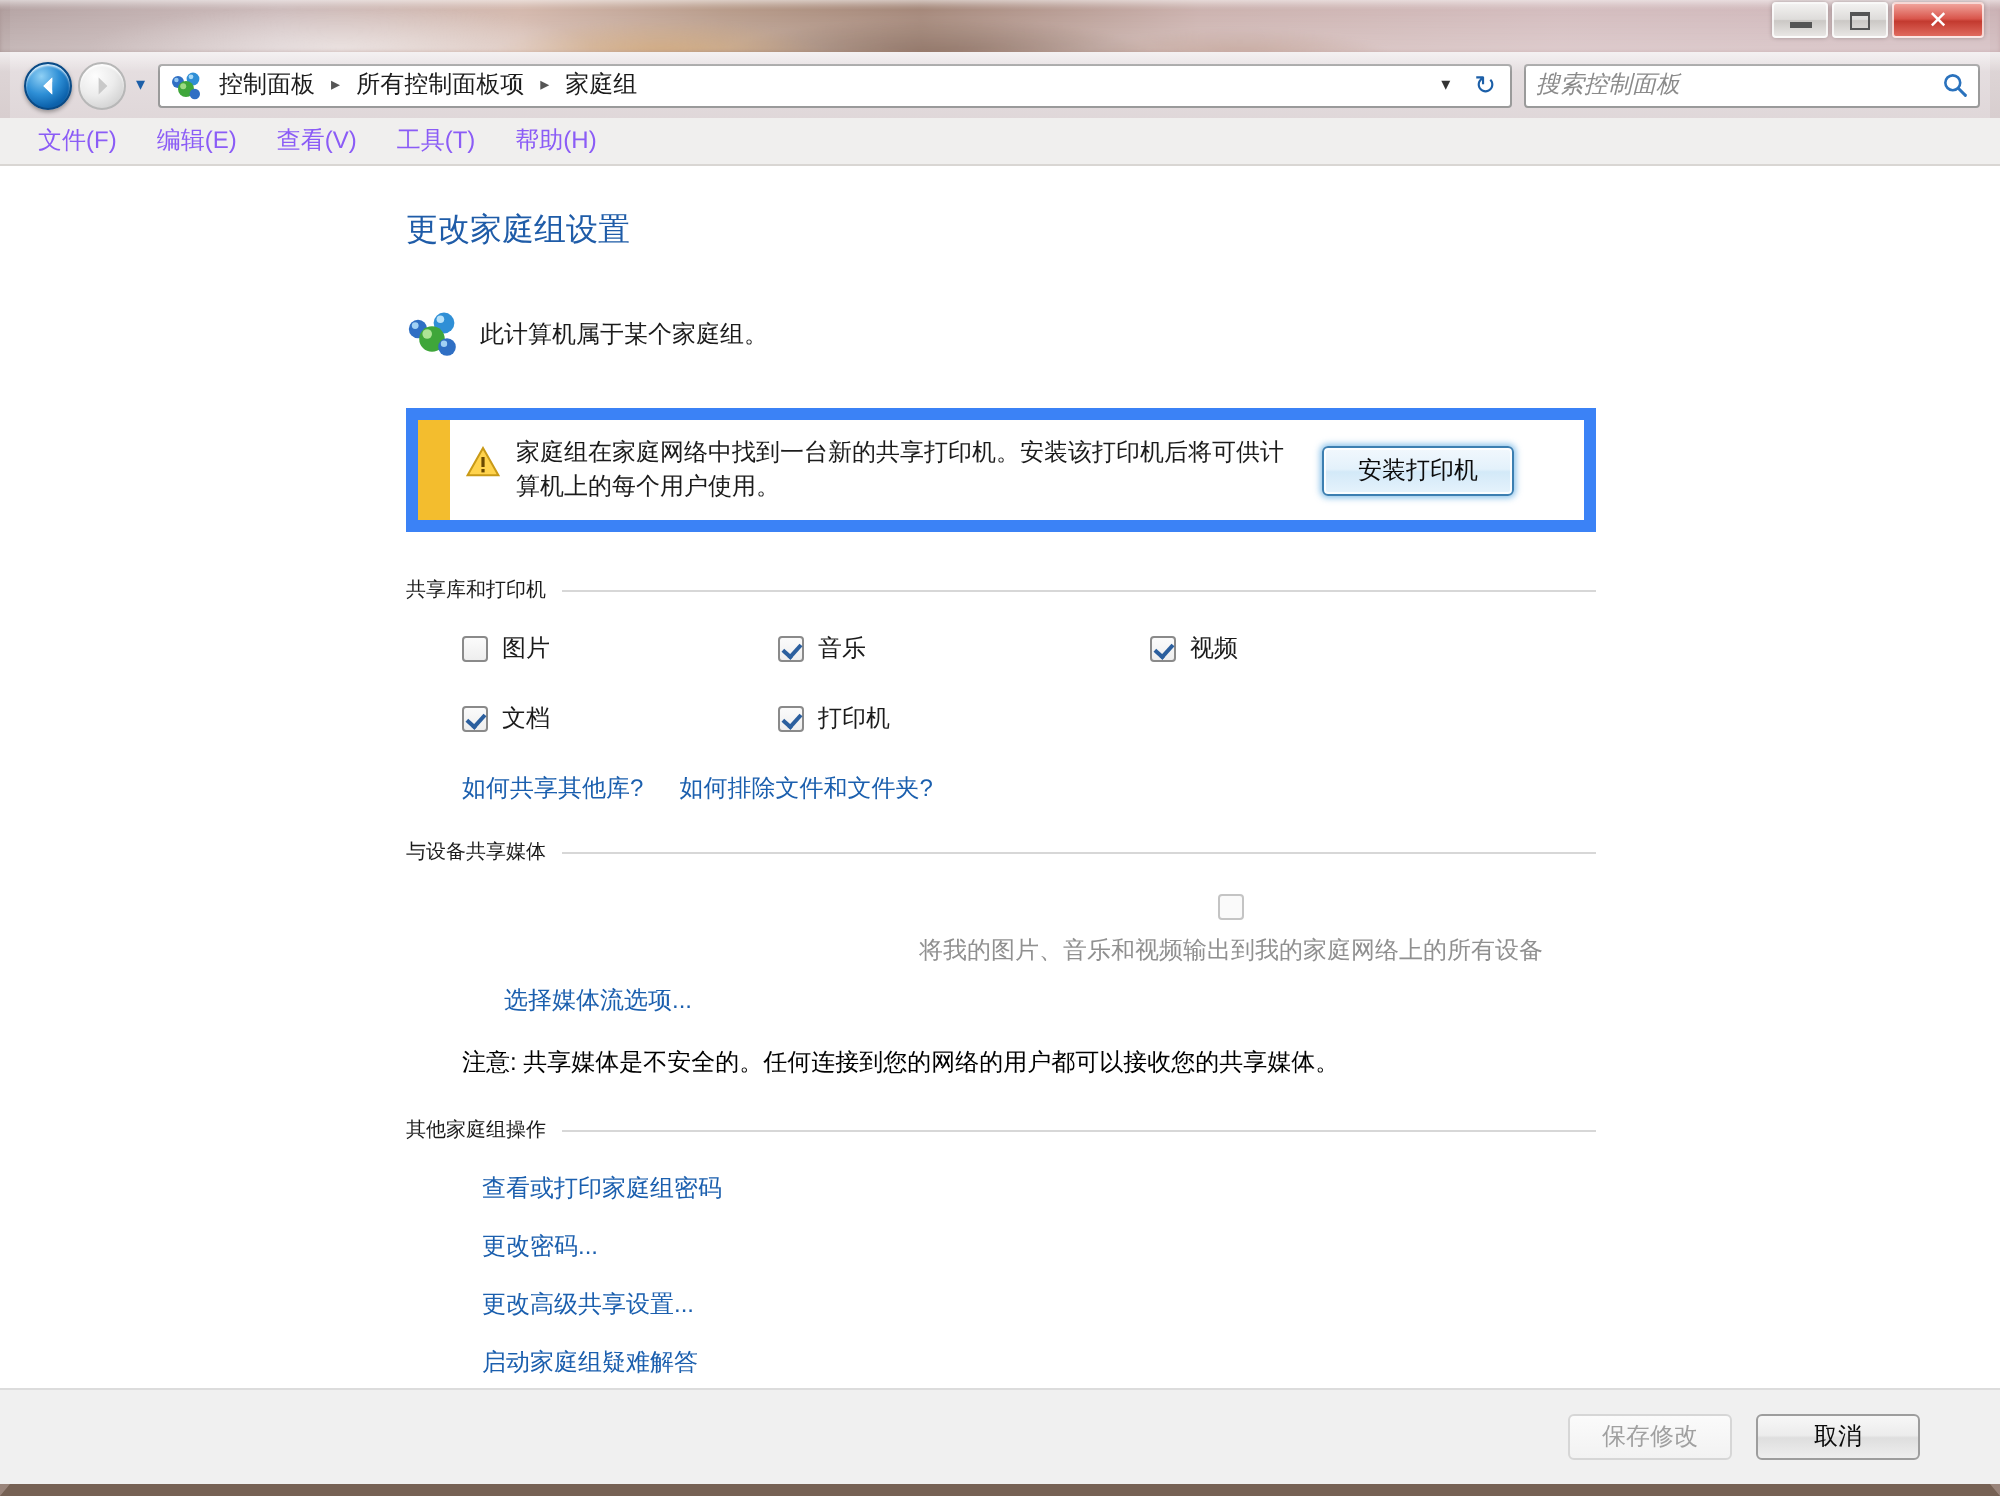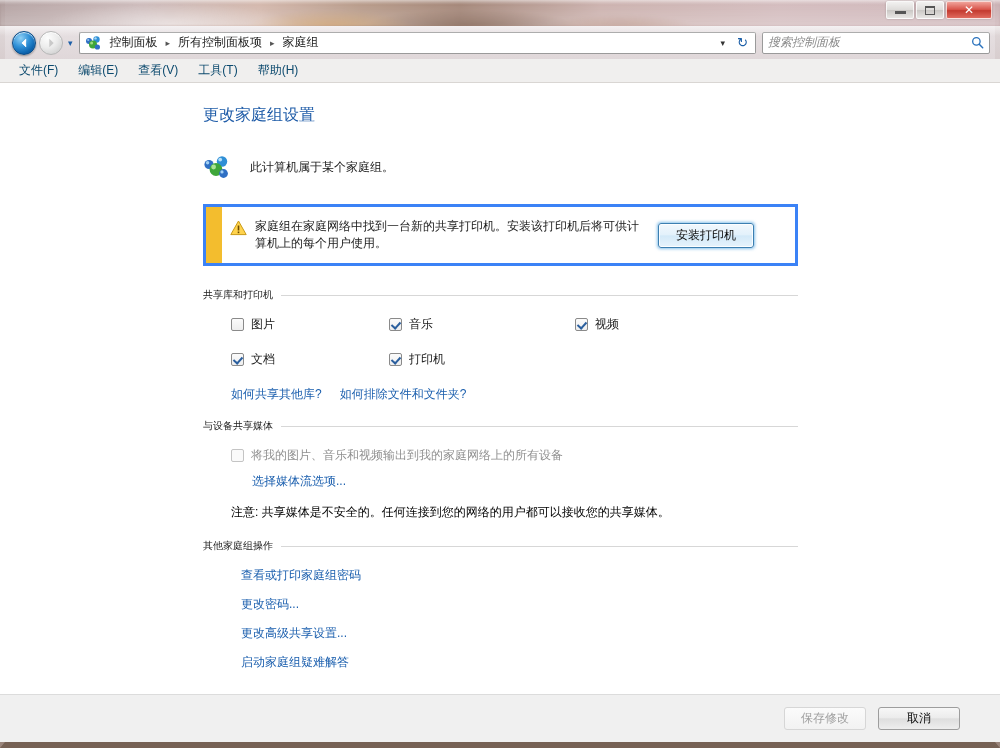--- a/index.html
+++ b/index.html
@@ -129,40 +129,40 @@
   }
   #searchbox .ph { flex:1; font-size:12px; font-style:italic; color:#8a8a8a; }
 
   
   #menubar {
     position:absolute; left:-5px; top:59px; width:1000px; height:24px;
     background:#f0efee;
     border-bottom:1px solid #d9d6d3;
     display:flex; align-items:center; padding-left:10px; gap:2px;
   }
-  .menu-item { font-size:12px; color:#0c4a6e; padding:3px 9px; }
+  .menu-item { font-size:12px; color:#8b5cf6; padding:3px 9px; }
 
   
   #content {
     position:absolute; left:-5px; top:83px; width:1000px; height:611px;
     background:#ffffff; overflow:hidden;
   }
   #inner { padding: 22px 0 0 203px; }
 
   h1#page-title {
     margin:0 0 28px 0; font-size:16px; font-weight:normal; color:#1f5ca8;
   }
 
-  .hg-row { display:flex; align-items:center; gap:21px; margin-bottom:24px; }
+  .hg-row { display:flex; align-items:center; gap:11px; margin-bottom:24px; }
   .hg-text { font-size:12px; color:#1b1b1b; }
 
   
   #banner {
     width:595px; height:62px; background:#ffffff;
-    border:3px solid #3b82f6; display:flex; margin-bottom:22px;
+    border:6px solid #3b82f6; display:flex; margin-bottom:22px;
     box-shadow: 0 0 0 1px #fff inset;
   }
   #banner-stripe { width:16px; background:#f3bd2e; flex:none; }
   #banner-body { flex:1; display:flex; align-items:center; padding:0 10px 0 8px; gap:8px; }
   #banner-text { font-size:12px; color:#1b1b1b; line-height:17px; flex:1; max-width:395px; }
   #install-btn {
     flex:none; width:96px; height:25px; font-size:12px; color:#0b0b0b;
     border:1px solid #3c7fb1; border-radius:3px;
     background:linear-gradient(180deg,#f2f8fd 0%,#e3f1fb 46%,#d3e9f8 52%,#e6f3fc 100%);
     box-shadow: 0 0 3px 1px rgba(76,162,222,.65), inset 0 0 0 1px rgba(255,255,255,.85);
@@ -193,21 +193,21 @@
   }
   .cb.disabled { border-color:#c4c4c4; background:#fafafa; }
   .cb-label { font-size:12px; color:#1b1b1b; }
   .cb-label.muted { color:#909090; }
 
   .link { font-size:12px; color:#1b5fae; text-decoration:none; }
 
   .link-row { display:flex; gap:18px; padding-left:28px; margin:2px 0 16px 0; }
 
   .indent-block { padding-left:28px; }
-  .media-cb-row { display:flex; align-items:center; gap:7px; margin-bottom:7px; }
+  .media-cb-row { display:flex; align-items:center; gap:7px; margin-bottom:7px;flex-direction:column; }
   .sub-link { padding-left:21px; margin-bottom:14px; }
   .note { font-size:12px; color:#000000; margin-bottom:18px; }
 
   .action-links { padding-left:38px; display:flex; flex-direction:column; gap:12px; margin-top:8px; }
 
   
   #footer {
     position:absolute; left:-5px; top:694px; width:1000px; height:48px;
     background:#f0f0f0; border-top:1px solid #dcdcdc;
     display:flex; align-items:center; justify-content:flex-end; padding-right:40px; gap:12px;

